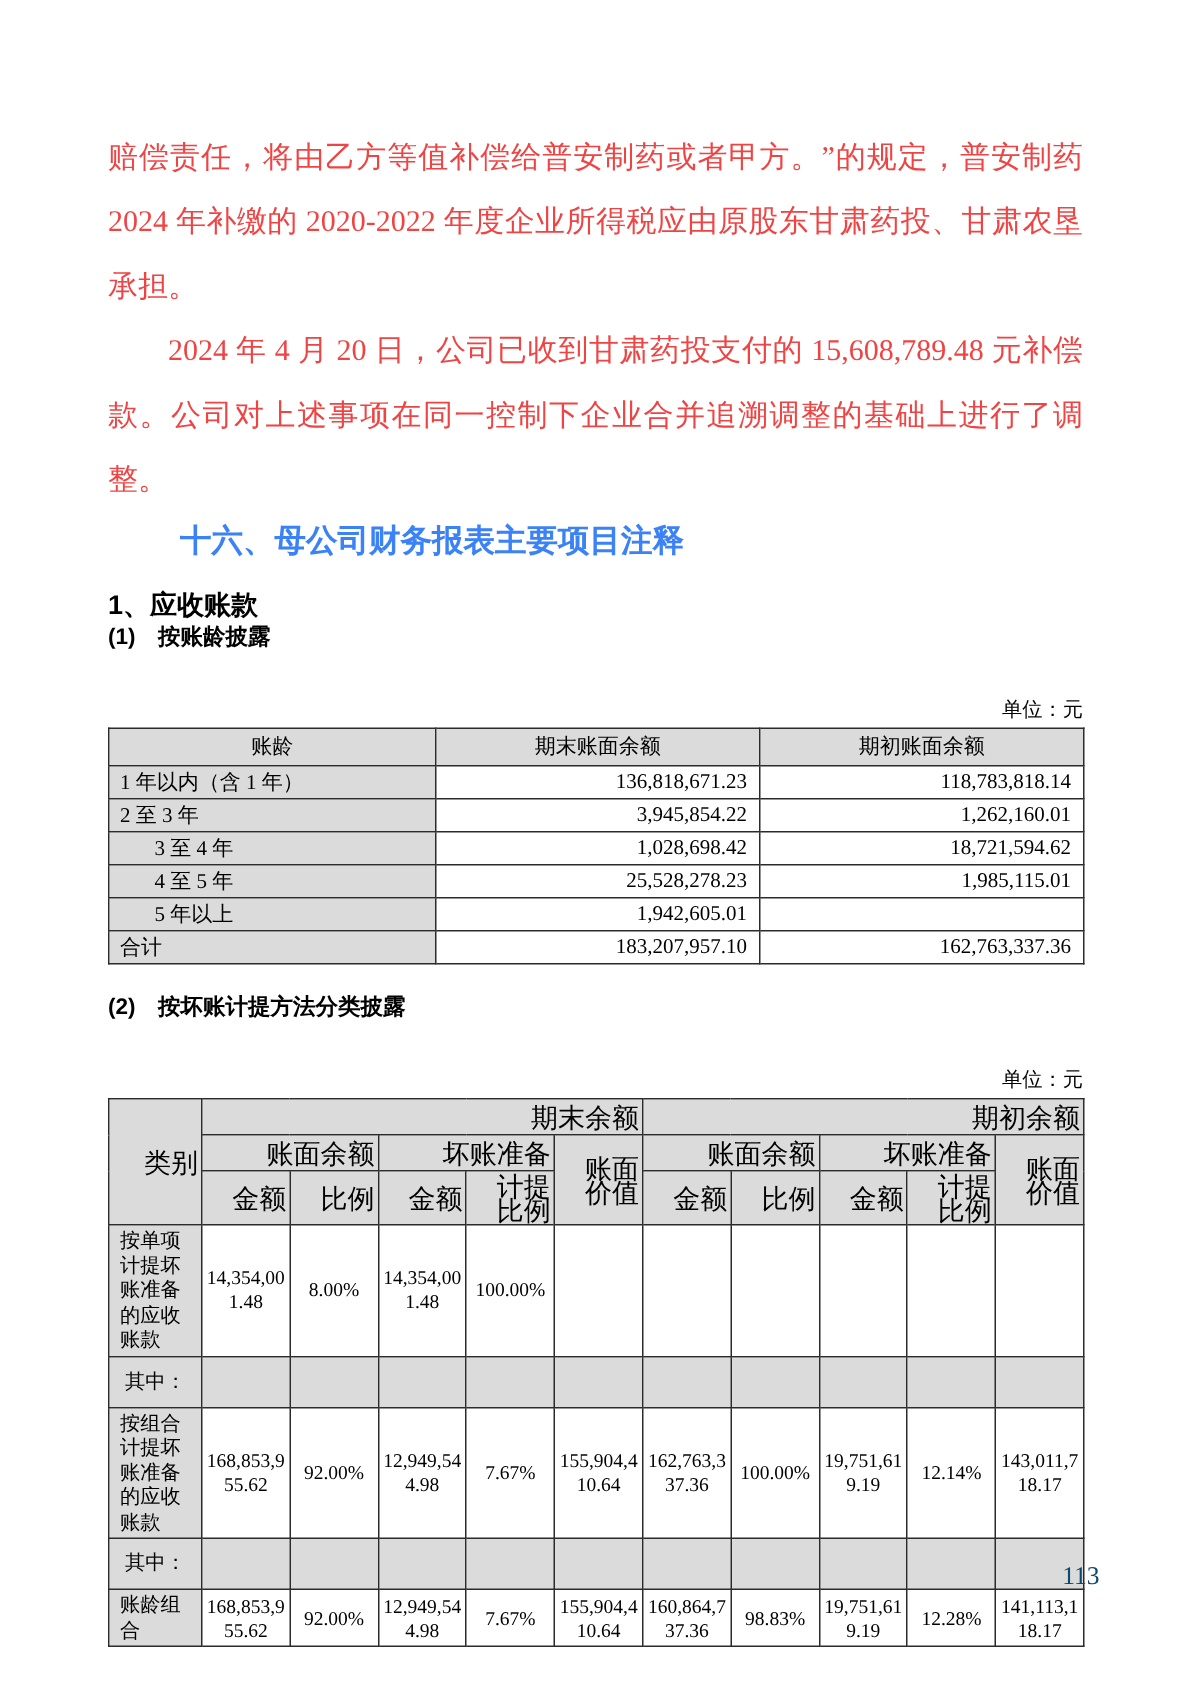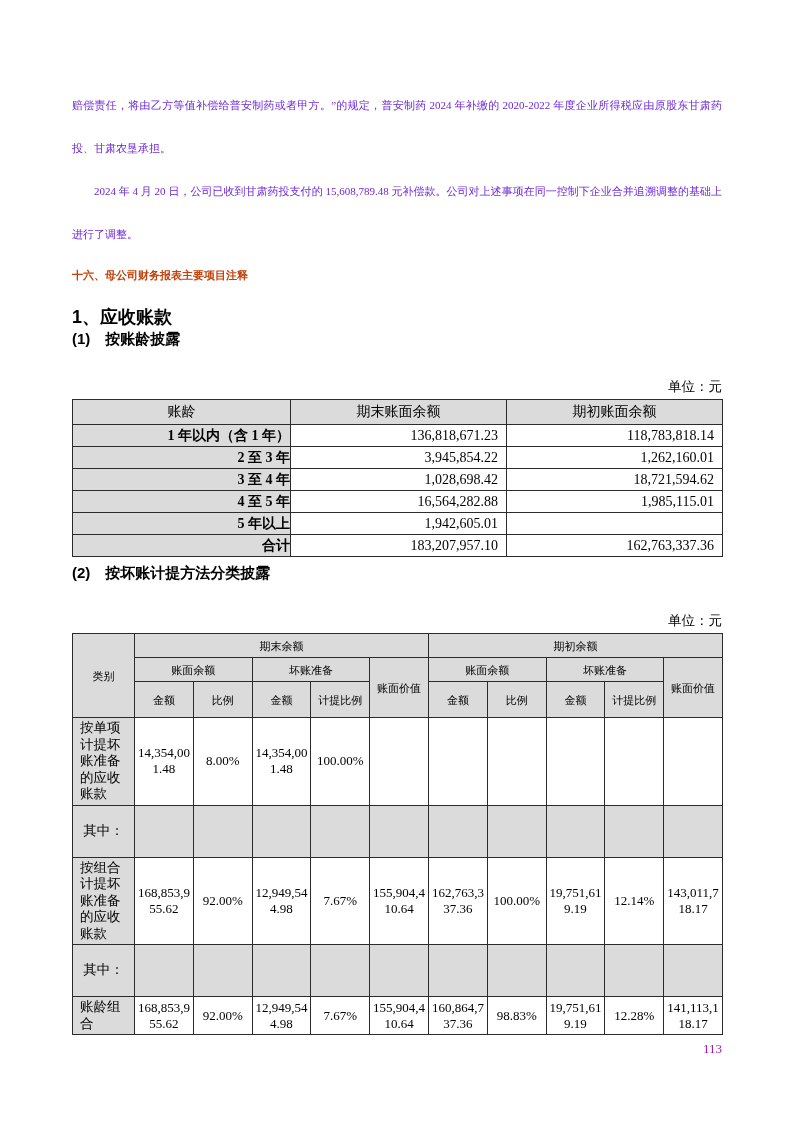--- a/index.html
+++ b/index.html
@@ -8,46 +8,47 @@
     width: 793px; height: 1122px;
     position: relative;
     font-family: "Liberation Serif", "DejaVu Serif", serif;
     color: #000000;
     overflow: hidden;
   }
   .content { padding: 84px 71px 0 72px; }
 
   
   .body-text {
-    font-size: 11px;
+    font-size: 20px;
     line-height: 43px;
     text-align: justify;
-    color: #6d28d9;
+    color: #ef4444;
   }
   .body-text.indent { text-indent: 2em; }
 
   
   .h-main {
     margin-top: 6px;
     font-family: "Liberation Sans", "DejaVu Sans", sans-serif;
-    font-size: 11px; font-weight: bold; color: #c2410c;
+    font-size: 21px; font-weight: bold; color: #3b82f6;
     line-height: 26px;
+    margin-left: 48px;
   }
   .h-sub {
     margin-top: 18px;
     font-family: "Liberation Sans", "DejaVu Sans", sans-serif;
     font-size: 18px; font-weight: bold;
     line-height: 22px;
   }
   .h-item {
     font-family: "Liberation Sans", "DejaVu Sans", sans-serif;
     font-size: 15px; font-weight: bold;
     line-height: 22px;
   }
-  .h-item.second { margin-top: 5px; }
+  .h-item.second { margin-top: 18px; }
 
   .unit {
     margin-top: 28px;
     font-size: 13.5px;
     text-align: right;
     line-height: 18px;
   }
 
   
   table {
@@ -61,49 +62,49 @@
     vertical-align: middle;
     overflow: hidden;
   }
   .gray { background: #dbdbdb; }
 
   
   .t1 { font-size: 14px; }
   .t1 tr { height: 22px; }
   .t1 tr.hdr { height: 25px; }
   .t1 td.c { text-align: center; }
-  .t1 td.lbl { text-align: right; padding-left: 7px; font-weight: bold; }
+  .t1 td.lbl { text-align: left; padding-left: 7px; }
   .t1 td.lbl.ind { padding-left: 30px; }
   .t1 td.num { text-align: right; padding-right: 8px; }
 
   
   .t2 { font-size: 13px; }
   .t2 td { text-align: center; padding: 1px 2px; line-height: 16px; word-break: break-all; }
   .t2 tr.hr1 { height: 24px; }
   .t2 tr.hr2 { height: 24px; }
   .t2 tr.hr3 { height: 36px; }
-  .t2 td.hc { font-size: 11px; }
+  .t2 td.hc { font-size: 18px; text-align: right; }
   .t2 td.lbl {
     font-size: 13.5px;
     text-align: left;
     padding: 2px 5px 2px 7px;
     line-height: 16.5px;
     word-break: break-all;
   }
-  .t2 tr.sub { height: 52px; }
+  .t2 tr.sub { height: 34px; }
   .t2 tr.sub td.lbl { text-align: center; padding: 2px 4px; }
   .t2 tr.last { height: 36px; }
   .t2 td.pct { white-space: nowrap; }
 
   .pageno {
     position: absolute;
     top: 1041px;
-    right: 71px;
-    font-size: 13px;
-    color: #a21caf;
+    right: 60px;
+    font-size: 17px;
+    color: #0c4a6e;
   }
 </style>
 </head>
 <body>
 
 <div class="content">
 
   <p class="body-text">赔偿责任，将由乙方等值补偿给普安制药或者甲方。”的规定，普安制药 2024 年补缴的 2020-2022 年度企业所得税应由原股东甘肃药投、甘肃农垦承担。</p>
   <p class="body-text indent">2024 年 4 月 20 日，公司已收到甘肃药投支付的 15,608,789.48 元补偿款。公司对上述事项在同一控制下企业合并追溯调整的基础上进行了调整。</p>
 
@@ -135,21 +136,21 @@
         <td class="num">3,945,854.22</td>
         <td class="num">1,262,160.01</td>
       </tr>
       <tr>
         <td class="gray lbl ind">3 至 4 年</td>
         <td class="num">1,028,698.42</td>
         <td class="num">18,721,594.62</td>
       </tr>
       <tr>
         <td class="gray lbl ind">4 至 5 年</td>
-        <td class="num">16,564,282.88</td>
+        <td class="num">25,528,278.23</td>
         <td class="num">1,985,115.01</td>
       </tr>
       <tr>
         <td class="gray lbl ind">5 年以上</td>
         <td class="num">1,942,605.01</td>
         <td class="num"></td>
       </tr>
       <tr>
         <td class="gray lbl">合计</td>
         <td class="num">183,207,957.10</td>

